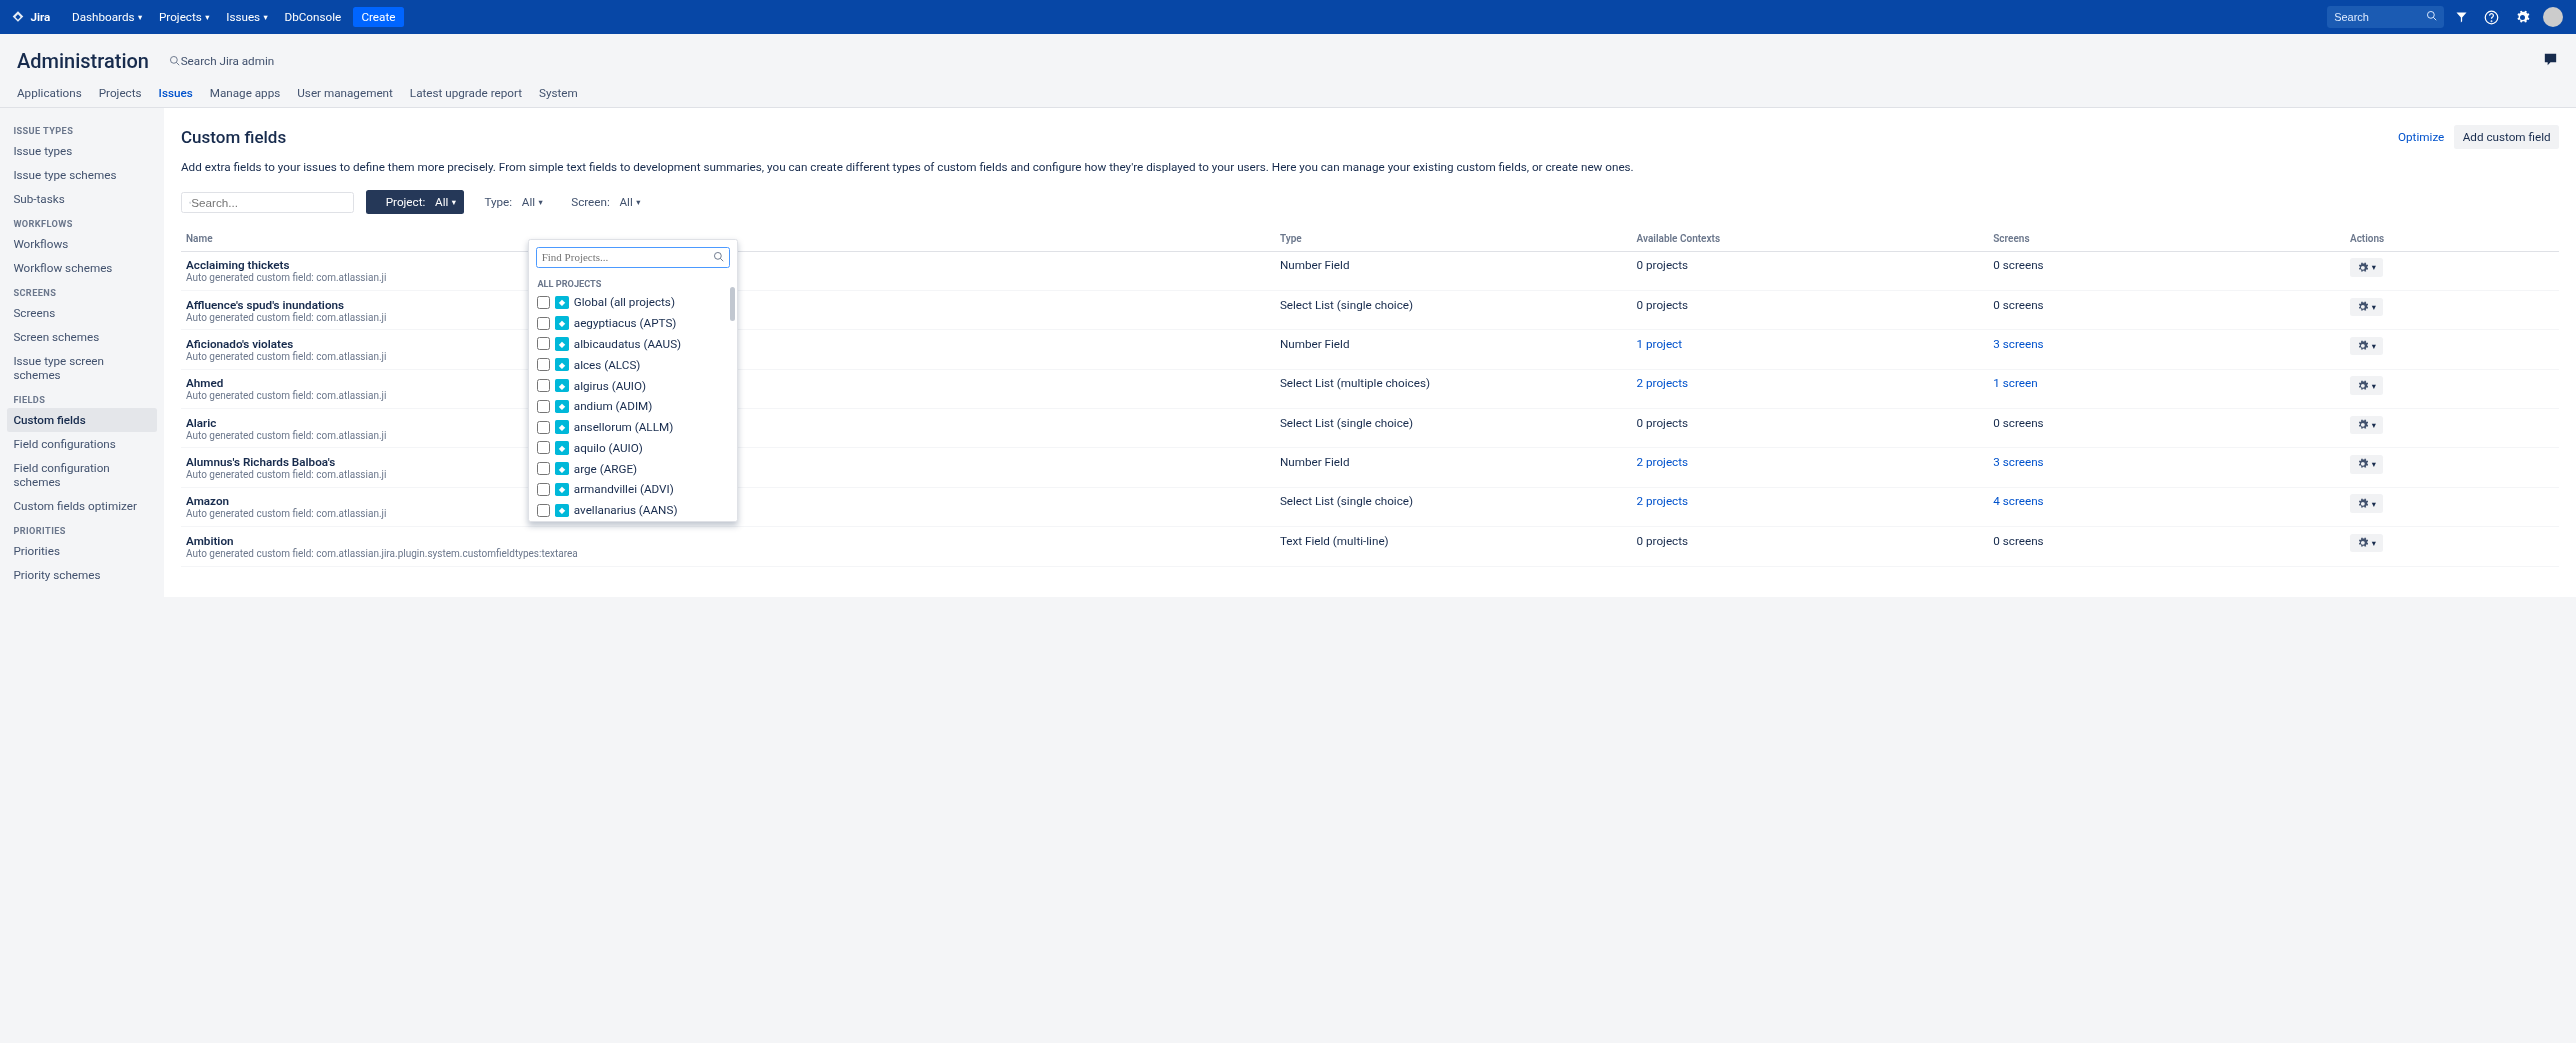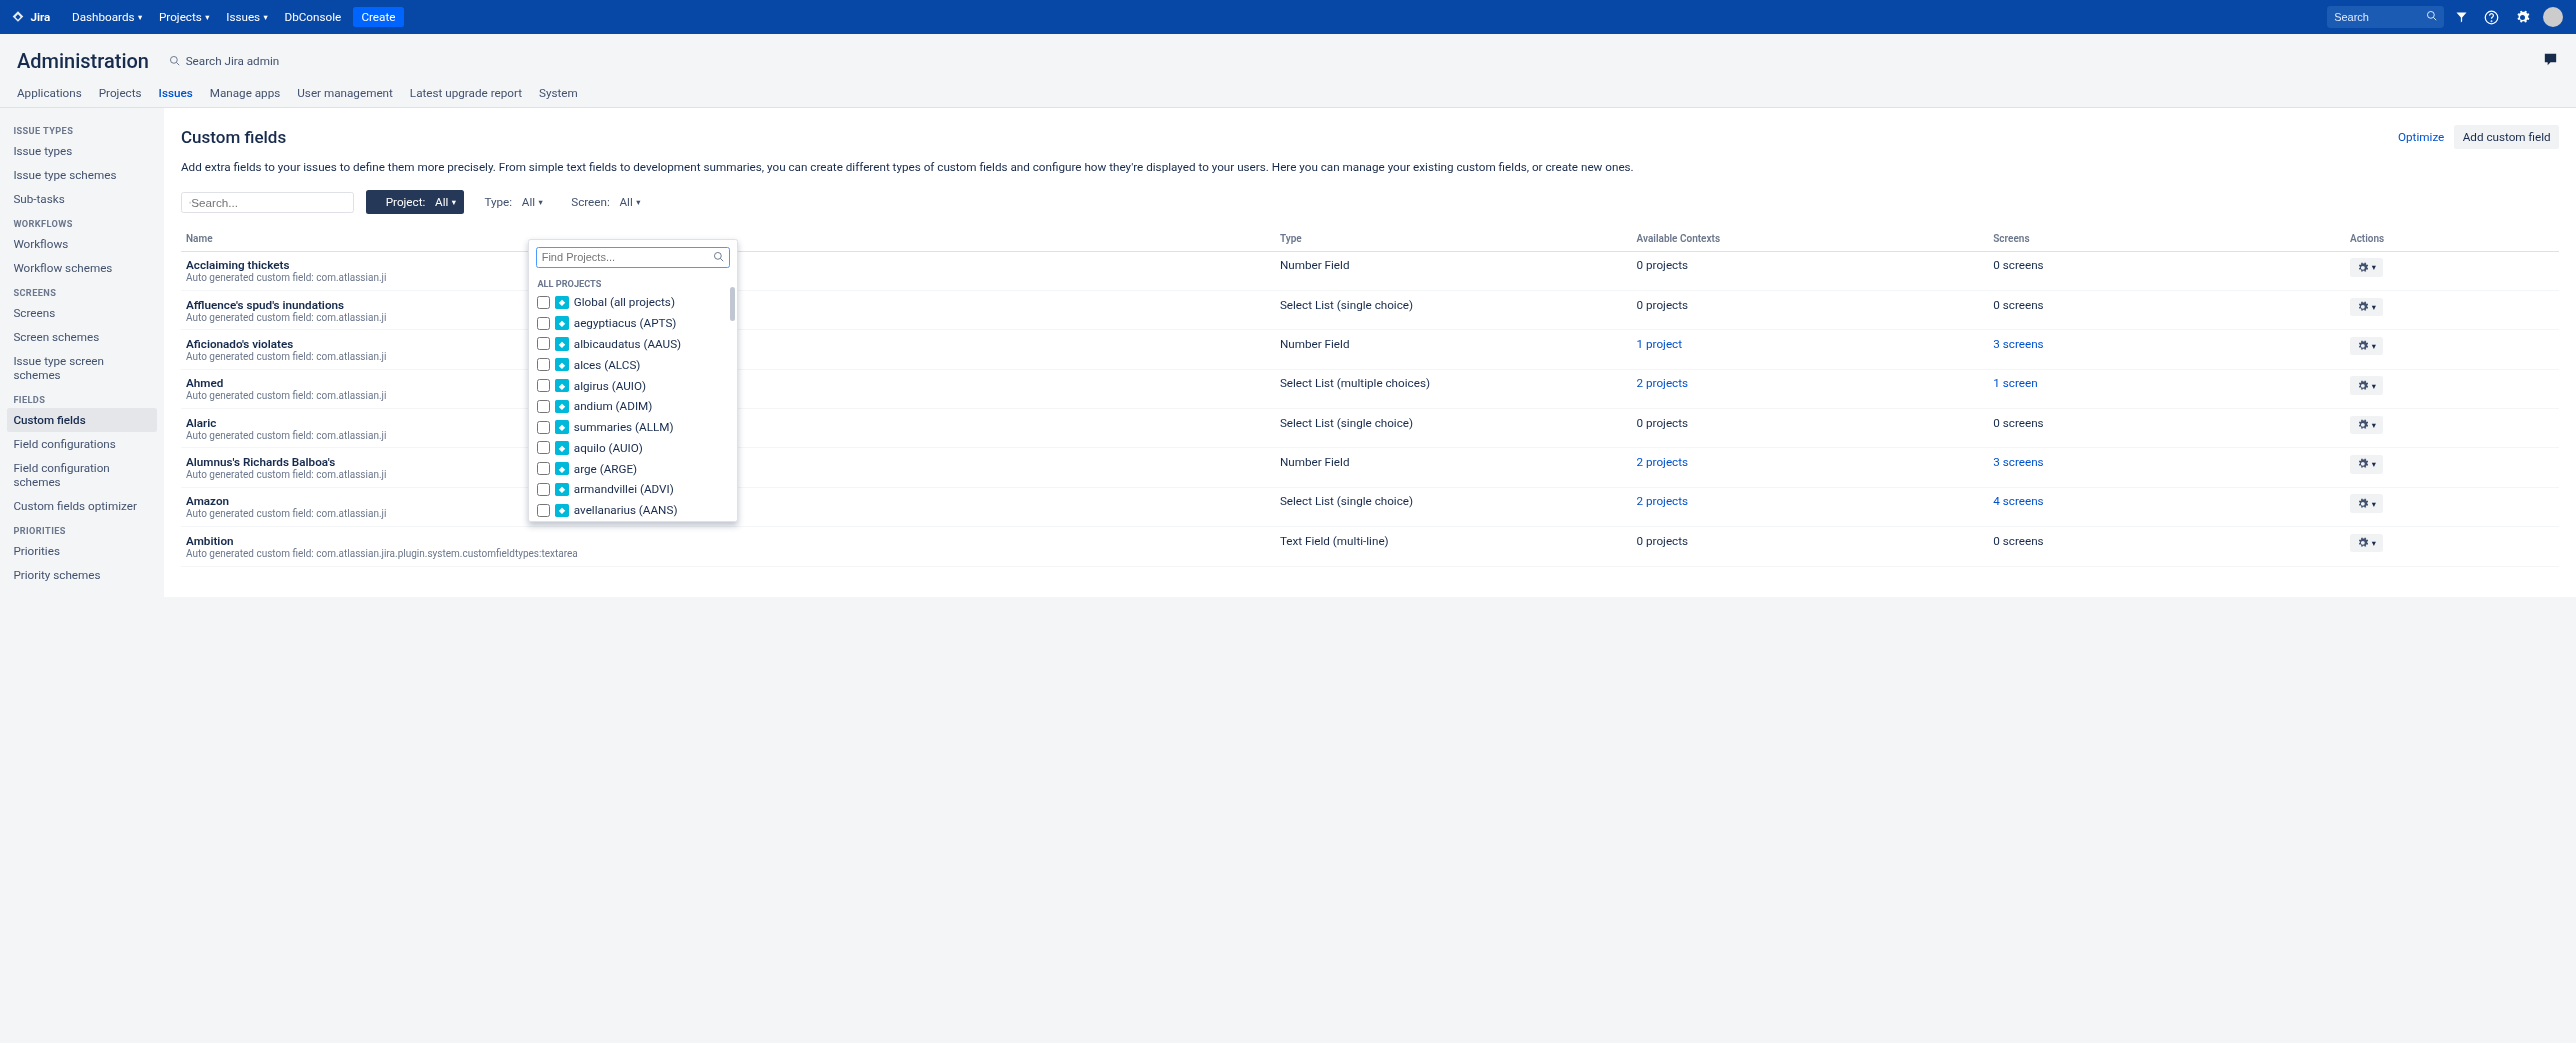--- a/index.html
+++ b/index.html
@@ -15,21 +15,21 @@
 .topnav .search { background: #1b5bb3; border-radius: 3.4px; display: flex; align-items: center; padding: 3.4px 6.7px; width: 117px; }
 .topnav .search input { background: none; border: none; color: #fff; outline: none; width: 100%; font-size: 11px; }
 .topnav .search input::placeholder { color: #deebff; }
 .topnav .icon-btn { width: 27px; height: 27px; display: flex; align-items: center; justify-content: center; cursor: pointer; border-radius: 50%; margin-left: 3.4px; }
 .topnav .avatar { width: 20px; height: 20px; border-radius: 50%; background: #ccc; }
 .chev { font-size: 8.4px; }
 
 
 .admin-header { background: #f4f5f7; padding: 15px 17px 6.7px; display: flex; align-items: center; gap: 20px; position: relative; }
 .admin-header h1 { font-size: 20px; font-weight: 500; color: #172b4d; }
-.admin-header .admin-search { display: flex; align-items: center; gap: 5px; color: #42526e; font-size: 11.7px; }
+.admin-header .admin-search { display: flex; align-items: center; color: #42526e; font-size: 11.7px; }
 .admin-header .feedback-icon { position: absolute; right: 17px; }
 
 
 .admin-tabs { display: flex; gap: 17px; padding: 0 17px; border-bottom: 1.7px solid #dfe1e6; background: #f4f5f7; }
 .admin-tabs .tab { padding: 6.7px 0; cursor: pointer; color: #42526e; font-size: 11.7px; }
 .admin-tabs .tab.active { color: #0052cc; border-bottom: 1.7px solid #0052cc; margin-bottom: -1.7px; font-weight: 500; }
 
 
 .body-row { display: flex; background: #fff; }
 .sidebar { width: 164px; padding: 10px 6.7px; background: #f4f5f7; }
@@ -47,21 +47,21 @@
 .filter-row { display: flex; align-items: center; gap: 11.7px; margin-bottom: 11.7px; }
 .filter-row .search-box { border: 1.7px solid #dfe1e6; border-radius: 2.5px; display: flex; align-items: center; padding: 3.4px 6.7px; width: 173px; }
 .filter-row .search-box input { border: none; outline: none; flex: 1; font-size: 11.7px; }
 .filter-btn { padding: 5px 8.4px; border-radius: 2.5px; cursor: pointer; display: flex; align-items: center; gap: 3.4px; font-size: 11.7px; }
 .filter-btn.primary { background: #253858; color: #fff; padding-left: 20px; }
 .filter-btn.plain { color: #42526e; }
 
 
 .dropdown { position: absolute; left: 364px; top: 131px; width: 210px; background: #fff; border: 0.8px solid #dfe1e6; border-radius: 2.5px; box-shadow: 0 3.4px 6.7px rgba(9,30,66,0.25); z-index: 50; }
 .dropdown .dd-search { margin: 6.7px; border: 1.7px solid #4c9aff; border-radius: 2.5px; display: flex; align-items: center; padding: 3.4px 5px; }
-.dropdown .dd-search input { border: none; outline: none; flex: 1; font-size: 11px; }
+.dropdown .dd-search input { border: none; outline: none; flex: 1; font-size: 11px; font-family: Liberation Serif, serif; }
 .dropdown h5 { font-size: 9.2px; font-weight: 700; color: #6b778c; padding: 3.4px 8.4px; }
 .dropdown .dd-list { max-height: 252px; overflow-y: auto; }
 .dropdown .dd-item { display: flex; align-items: center; gap: 5px; padding: 3.4px 8.4px; cursor: pointer; font-size: 11.7px; }
 .dropdown .proj-icon { width: 13.4px; height: 13.4px; background: #00b8d9; border-radius: 1.7px; display: inline-flex; align-items: center; justify-content: center; font-size: 8.4px; color: #fff; }
 .dropdown .scroll-thumb { position: absolute; right: 1.7px; top: 47px; width: 5px; height: 34px; background: #c1c7d0; border-radius: 2.5px; }
 
 
 .tbl { width: 100%; border-collapse: collapse; }
 .tbl th { text-align: left; padding: 6.7px 5px; border-bottom: 0.8px solid #dfe1e6; color: #6b778c; font-size: 10px; font-weight: 600; }
 .tbl td { padding: 6.7px 5px; border-bottom: 0.8px solid #f4f5f7; vertical-align: top; font-size: 11.7px; }
@@ -250,21 +250,21 @@
             <span>algirus (AUIO)</span>
           </div>
           <div class="dd-item">
             <input type="checkbox" style=""> 
             <span class="proj-icon">◆</span> 
             <span>andium (ADIM)</span>
           </div>
           <div class="dd-item">
             <input type="checkbox" style=""> 
             <span class="proj-icon">◆</span> 
-            <span>summaries (ALLM)</span>
+            <span>ansellorum (ALLM)</span>
           </div>
           <div class="dd-item">
             <input type="checkbox" style=""> 
             <span class="proj-icon">◆</span> 
             <span>aquilo (AUIO)</span>
           </div>
           <div class="dd-item">
             <input type="checkbox" style=""> 
             <span class="proj-icon">◆</span> 
             <span>arge (ARGE)</span>

